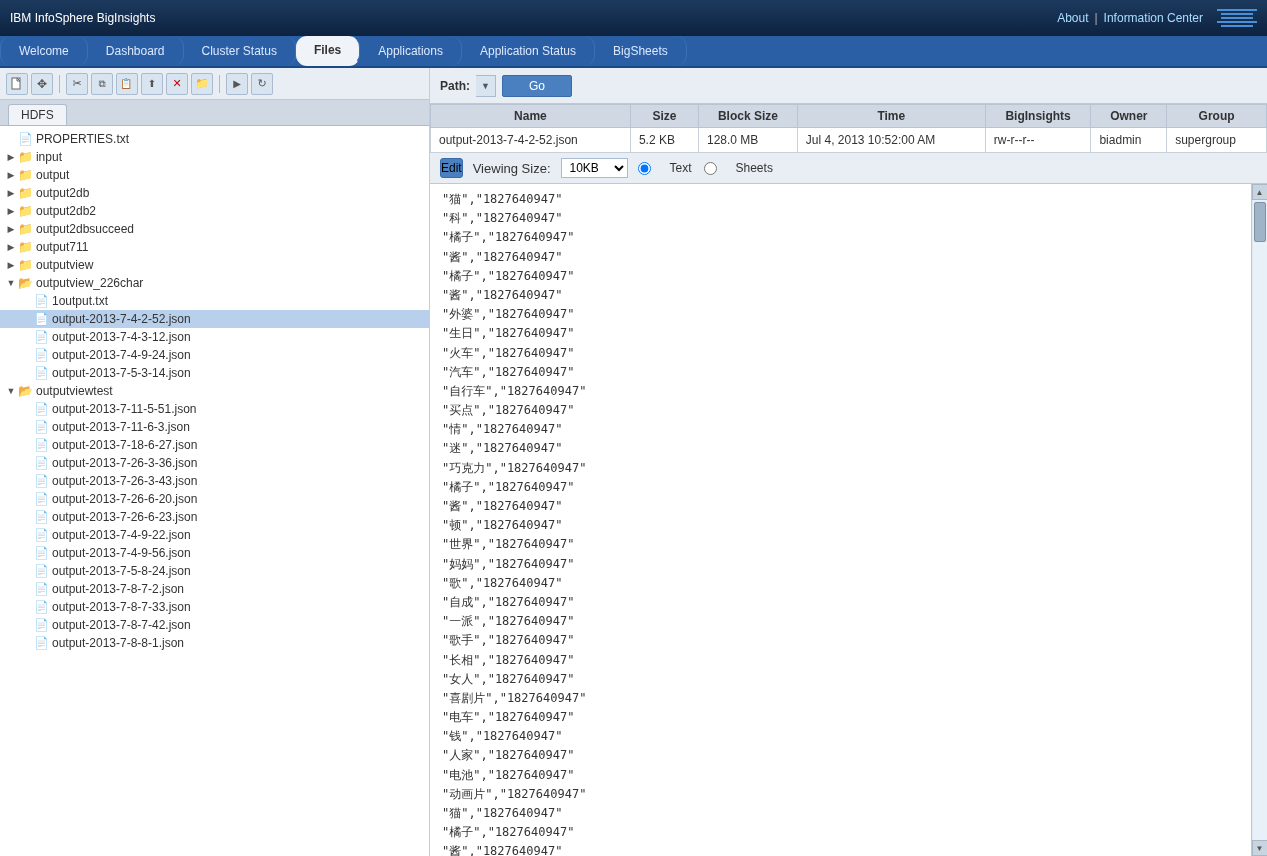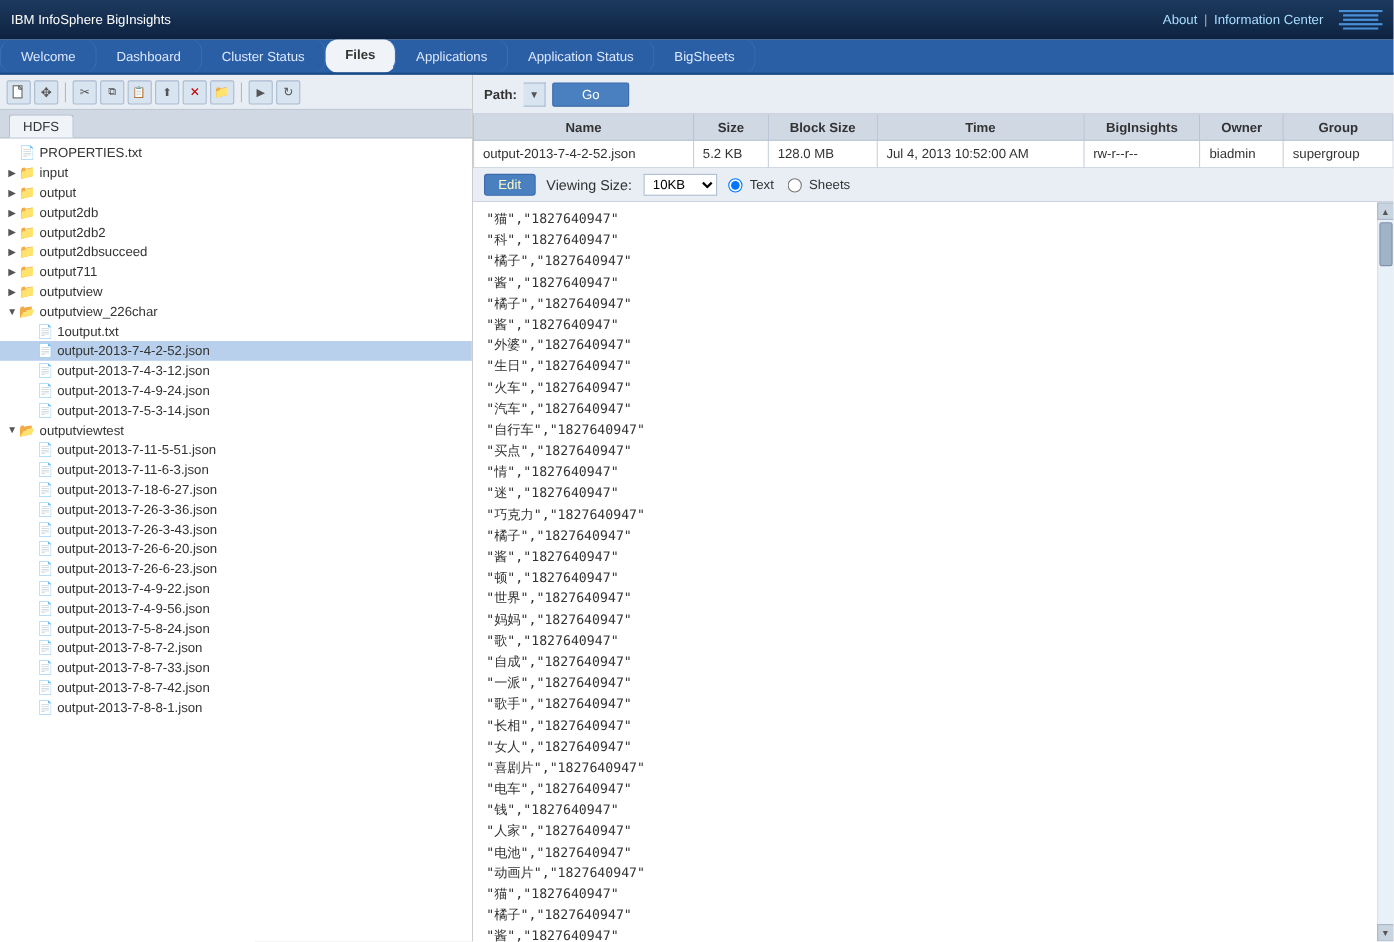--- a/index.html
+++ b/index.html
@@ -207,37 +207,37 @@
     
     #edit-bar {
       background: #e8eef4;
       border-bottom: 1px solid #c0c8d4;
       padding: 5px 10px;
       display: flex;
       align-items: center;
       gap: 10px;
     }
     #edit-btn {
-      padding: 2px 12px;
+      padding: 2px 0;
       background: #4a80c0;
-      color: #fef9c3;
+      color: #000000;
       border: 1px solid #3a6aaa;
       border-radius: 3px;
       cursor: pointer;
       font-size: 12px;
     }
     .viewing-size-label { font-size: 13px; color: #333; }
     #size-select {
       padding: 1px 4px;
       font-size: 12px;
       border: 1px solid #aabbd0;
       background: #fff;
     }
     .radio-group { display: flex; align-items: center; gap: 12px; }
-    .radio-item { display: flex; align-items: center; gap: 7px; font-size: 12px; color: #333; }
+    .radio-item { display: flex; align-items: center; gap: 19px; font-size: 12px; color: #333; }
     .radio-item input { margin: 0; }
 
     
     #content-area {
       flex: 1;
       display: flex;
       overflow: hidden;
     }
     #file-content {
       flex: 1;

